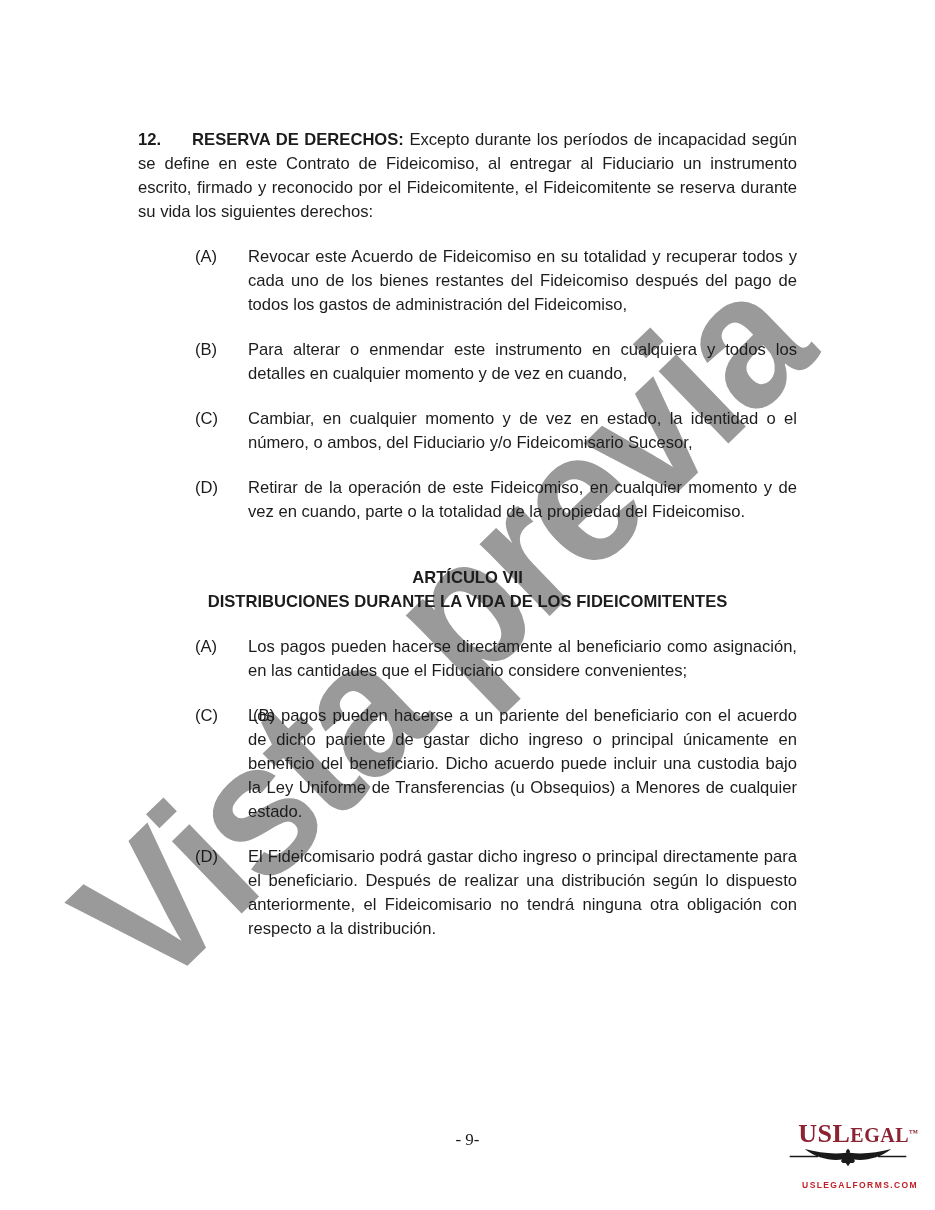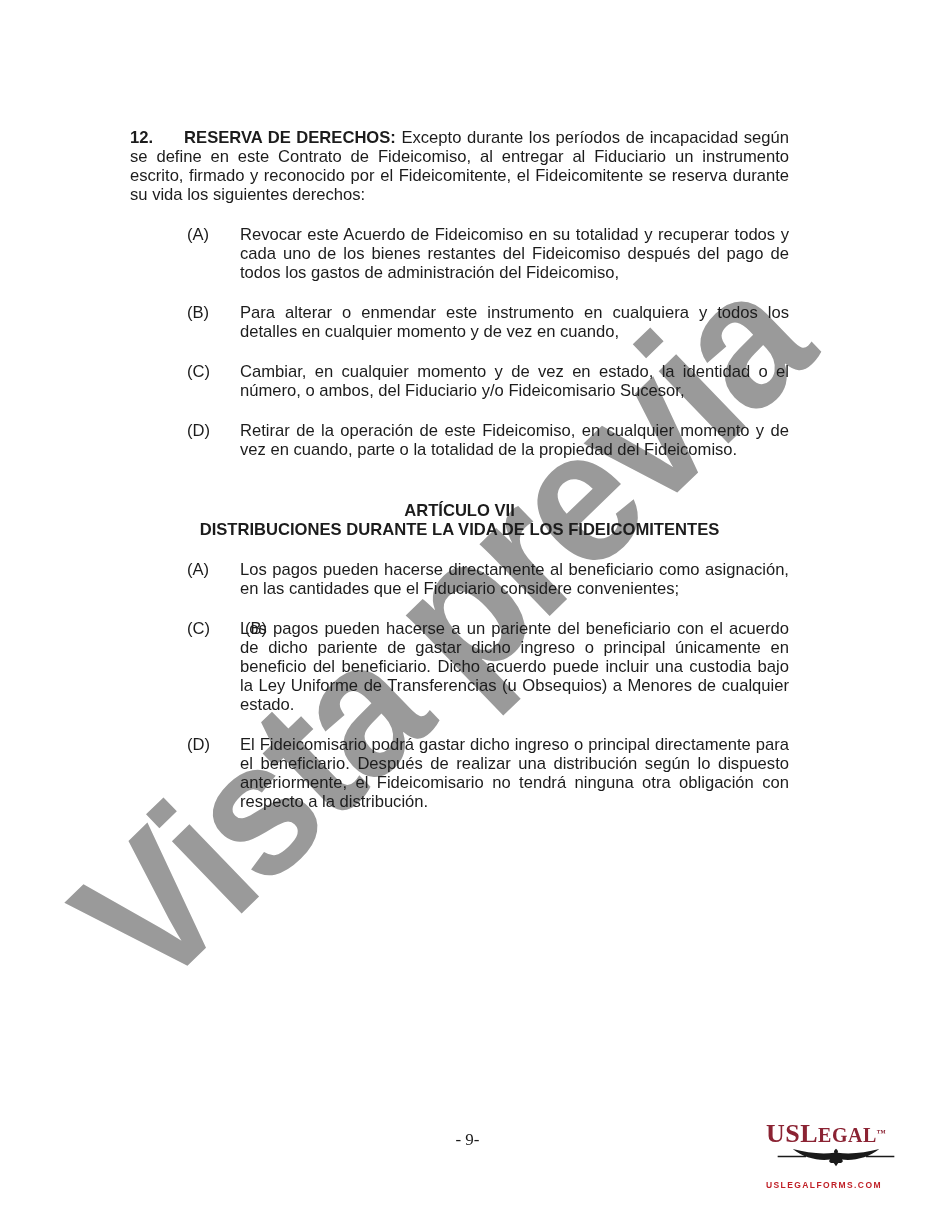--- a/index.html
+++ b/index.html
@@ -24,26 +24,26 @@
     letter-spacing: -6px;
     white-space: nowrap;
     color: #9a9a9a;
     z-index: 0;
     user-select: none;
   }
 
   
   .content {
     position: absolute;
-    left: 130px;
+    left: 138px;
     top: 128px;
     width: 659px;
     z-index: 1;
     font-size: 16.6px;
-    line-height: 19px;
+    line-height: 24px;
   }
   .para { margin: 0 0 21px 0; text-align: justify; }
   .b { font-weight: 700; }
   .numgap { display: inline-block; width: 31px; }
 
   .li {
     position: relative;
     margin: 0 0 21px 110px;
     text-align: justify;
   }
@@ -66,21 +66,21 @@
     font-family: "Liberation Serif", serif;
     font-size: 17px;
     color: #1c1c1c;
     z-index: 1;
   }
   .logo {
     position: absolute;
     right: 17px;
     top: 1120px;
     width: 152px;
-    text-align: left;
+    text-align: right;
     z-index: 1;
   }
   .logo-brand {
     font-family: "Liberation Serif", serif;
     font-weight: 700;
     color: #8b2333;
     letter-spacing: 0.5px;
     line-height: 26px;
     white-space: nowrap;
   }

